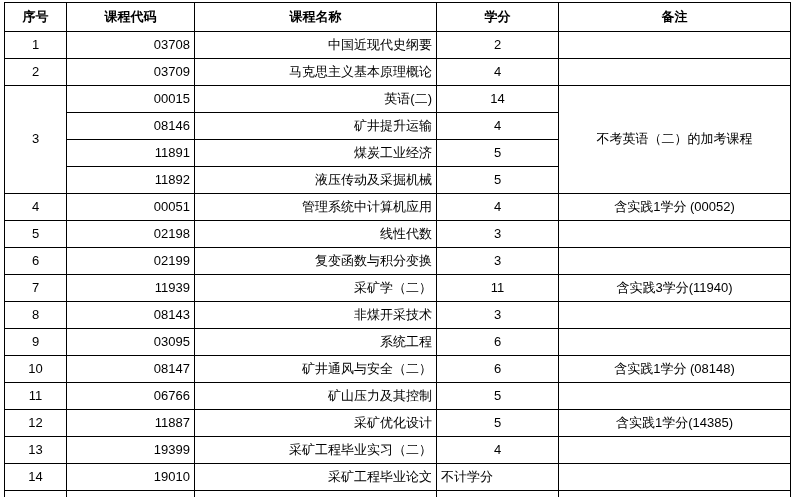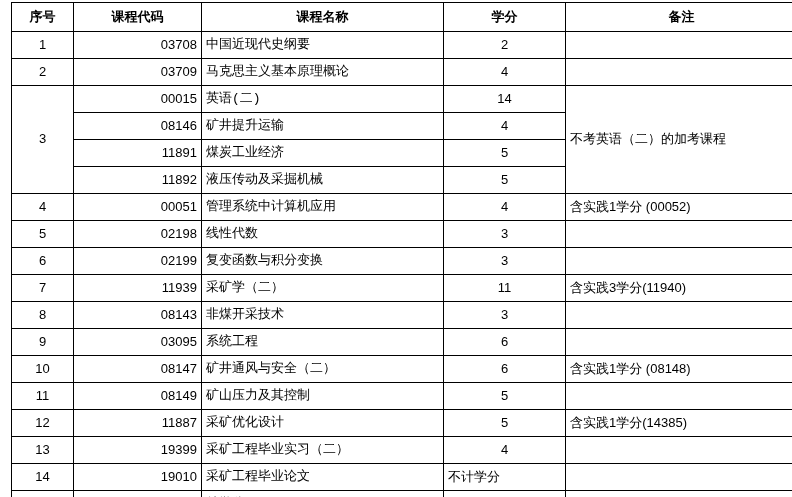--- a/index.html
+++ b/index.html
@@ -12,21 +12,21 @@
     height: 497px;
     font-family: "Liberation Sans", "DejaVu Sans", sans-serif;
     font-size: 13px;
     color: #000000;
     overflow: hidden;
   }
   .sheet {
     width: 792px;
     height: 497px;
     box-sizing: border-box;
-    padding: 2px 2px 0 11px;
+    padding: 2px 2px 0 4px;
   }
   table.course-table {
     border-collapse: collapse;
     width: 786px;
     table-layout: fixed;
   }
   table.course-table th,
   table.course-table td {
     border: 1px solid #000000;
     height: 26px;
@@ -44,23 +44,23 @@
     height: 28px;
   }
   col.c-seq     { width: 62px; }
   col.c-code    { width: 128px; }
   col.c-name    { width: 242px; }
   col.c-credit  { width: 122px; }
   col.c-remark  { width: 232px; }
 
   td.seq     { text-align: center; }
   td.code    { text-align: right; }
-  td.name    { text-align: left; padding-left: 6px; font-family: Liberation Mono, monospace; }
+  td.name    { text-align: right; padding-left: 6px; }
   td.credit  { text-align: center; }
-  td.remark  { text-align: left; padding-left: 4px; }
+  td.remark  { text-align: center; padding-left: 4px; }
   td.credit-left { text-align: left; padding-left: 4px; }
   td.blank   { }
 </style>
 </head>
 <body>
 
 <div class="sheet">
   <table class="course-table">
     <colgroup>
       <col class="c-seq">
@@ -161,21 +161,21 @@
       </tr>
       <tr>
         <td class="seq">10</td>
         <td class="code">08147</td>
         <td class="name">矿井通风与安全（二）</td>
         <td class="credit">6</td>
         <td class="remark">含实践1学分 (08148)</td>
       </tr>
       <tr>
         <td class="seq">11</td>
-        <td class="code">08149</td>
+        <td class="code">06766</td>
         <td class="name">矿山压力及其控制</td>
         <td class="credit">5</td>
         <td class="remark"></td>
       </tr>
       <tr>
         <td class="seq">12</td>
         <td class="code">11887</td>
         <td class="name">采矿优化设计</td>
         <td class="credit">5</td>
         <td class="remark">含实践1学分(14385)</td>

